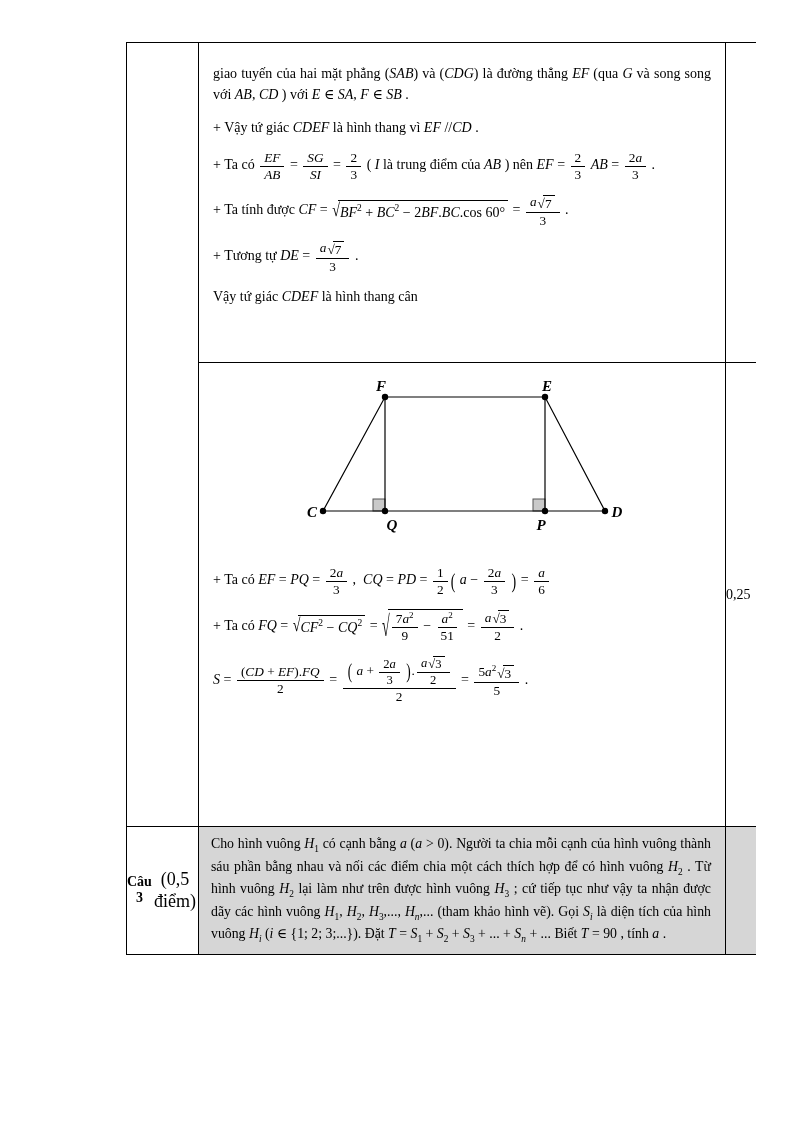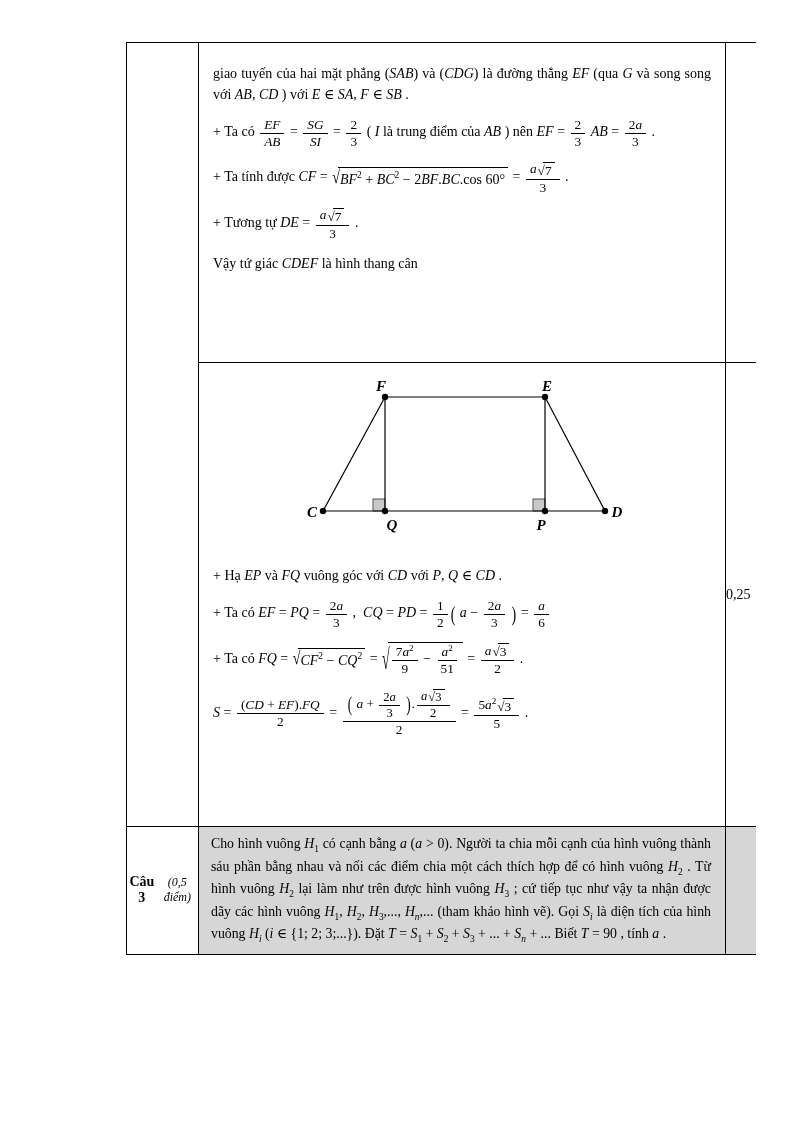--- a/index.html
+++ b/index.html
@@ -19,21 +19,21 @@
   .cc1  { grid-column:2; grid-row:1; border-right:1px solid #000; border-bottom:1px solid #000; min-height:320px; padding:8px 14px; }
   .sc1  { grid-column:3; grid-row:1; border-bottom:1px solid #000; }
   .cc2  { grid-column:2; grid-row:2; border-right:1px solid #000; border-bottom:1px solid #000; min-height:464px; padding:8px 14px; }
   .sc2  { grid-column:3; grid-row:2; border-bottom:1px solid #000; display:flex; align-items:center; justify-content:flex-start; }
   .cc3  { grid-column:2; grid-row:3; border-right:1px solid #000; min-height:110px; padding:7px 14px 7px 12px; background:#d6d6d6; }
   .sc3  { grid-column:3; grid-row:3; background:#d6d6d6; }
 
   .line { margin:12px 0; line-height:1.5; }
   .just { text-align:justify; }
   .q-num { font-weight:bold; font-size:14px; }
-  .q-pts { font-style:italic; font-size:12px; line-height:1.25; }
+  .q-pts { font-size:18px; line-height:1.25; }
   .q-text { line-height:1.47; text-align:justify; font-size:13.8px; }
   .score { font-size:14px; }
 
   
   i { font-style:italic; }
   sup { font-size:0.68em; }
   sub { font-size:0.68em; }
   .frac { display:inline-flex; flex-direction:column; align-items:center; vertical-align:middle; margin:0 2px; line-height:1.18; font-size:0.95em; }
   .frac > .num { padding:0 4px; border-bottom:1px solid #000; text-align:center; }
   .frac > .den { padding:0 4px; text-align:center; }
@@ -53,20 +53,21 @@
 <body>
 
 <div class="page">
 
   <div class="doc-table">
 
     <div class="lc12"></div>
 
     <div class="cc1">
       <p class="line just">giao tuyến của hai mặt phẳng (<i>SAB</i>) và (<i>CDG</i>) là đường thẳng <i>EF</i>  (qua <i>G</i> và song song với <i>AB</i>, <i>CD</i> ) với <i>E</i> ∈ <i>SA</i>, <i>F</i> ∈ <i>SB</i> .</p>
+      <p class="line">+ Vậy tứ giác <i>CDEF</i>  là hình thang vì <i>EF</i> //<i>CD</i> .</p>
       <p class="line">+ Ta có <span class="frac">
             <span class="num"><i>EF</i></span>
             <span class="den"><i>AB</i></span>
           </span> = <span class="frac">
             <span class="num"><i>SG</i></span>
             <span class="den"><i>SI</i></span>
           </span> = <span class="frac">
             <span class="num">2</span>
             <span class="den">3</span>
           </span> ( <i>I</i>  là trung điểm của  <i>AB</i> ) nên  <i>EF</i> = <span class="frac">
@@ -116,21 +117,20 @@
           </g>
 
           <text class="flabel" x="76" y="10" text-anchor="middle">F</text>
           <text class="flabel" x="242" y="10" text-anchor="middle">E</text>
           <text class="flabel" x="7" y="136" text-anchor="middle">C</text>
           <text class="flabel" x="312" y="136" text-anchor="middle">D</text>
           <text class="flabel" x="87" y="149" text-anchor="middle">Q</text>
           <text class="flabel" x="236" y="149" text-anchor="middle">P</text>
         </svg>
       </div>
-      <p class="line">+ Hạ <i>EP</i>  và  <i>FQ</i>  vuông góc với  <i>CD</i>  với  <i>P</i>, <i>Q</i> ∈ <i>CD</i> .</p>
       <p class="line">+ Ta có  <i>EF</i> = <i>PQ</i> = <span class="frac">
             <span class="num">2<i>a</i></span>
             <span class="den">3</span>
           </span> ,&nbsp; <i>CQ</i> = <i>PD</i> = <span class="frac">
             <span class="num">1</span>
             <span class="den">2</span>
           </span><span class="bp">(</span> <i>a</i> − <span class="frac">
             <span class="num">2<i>a</i></span>
             <span class="den">3</span>
           </span> <span class="bp">)</span> = <span class="frac">

